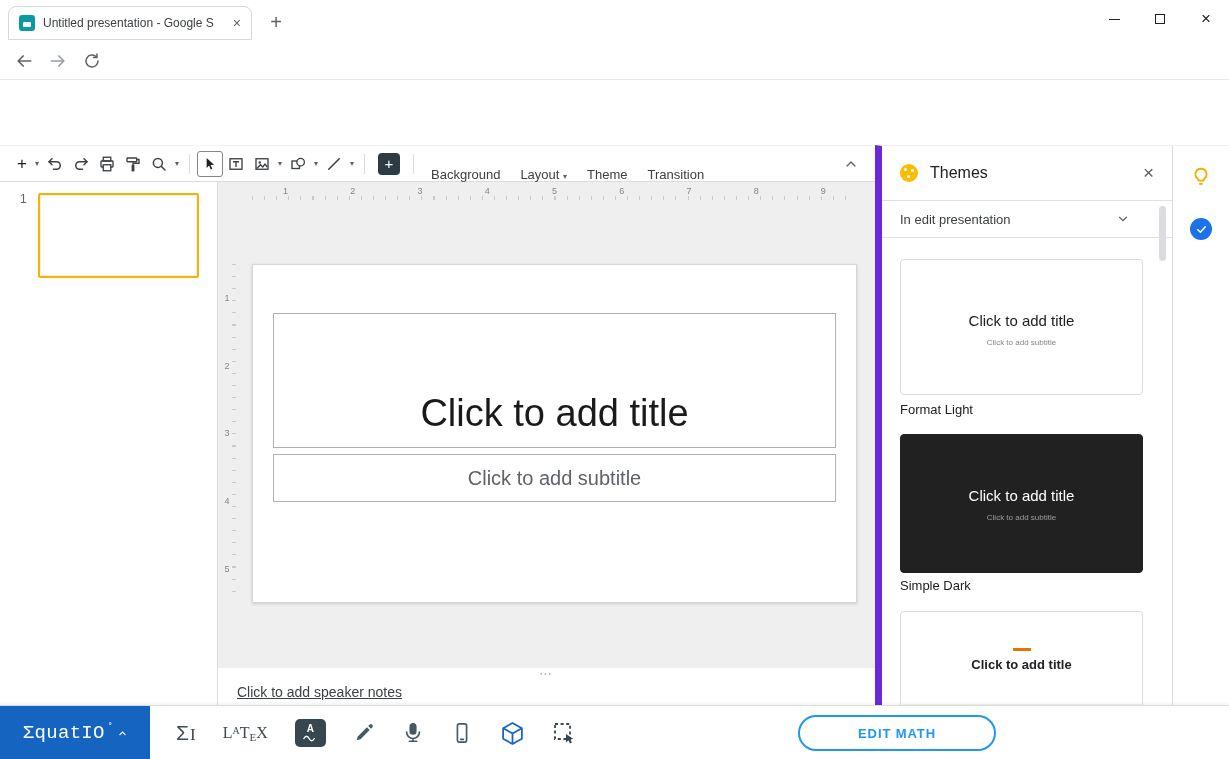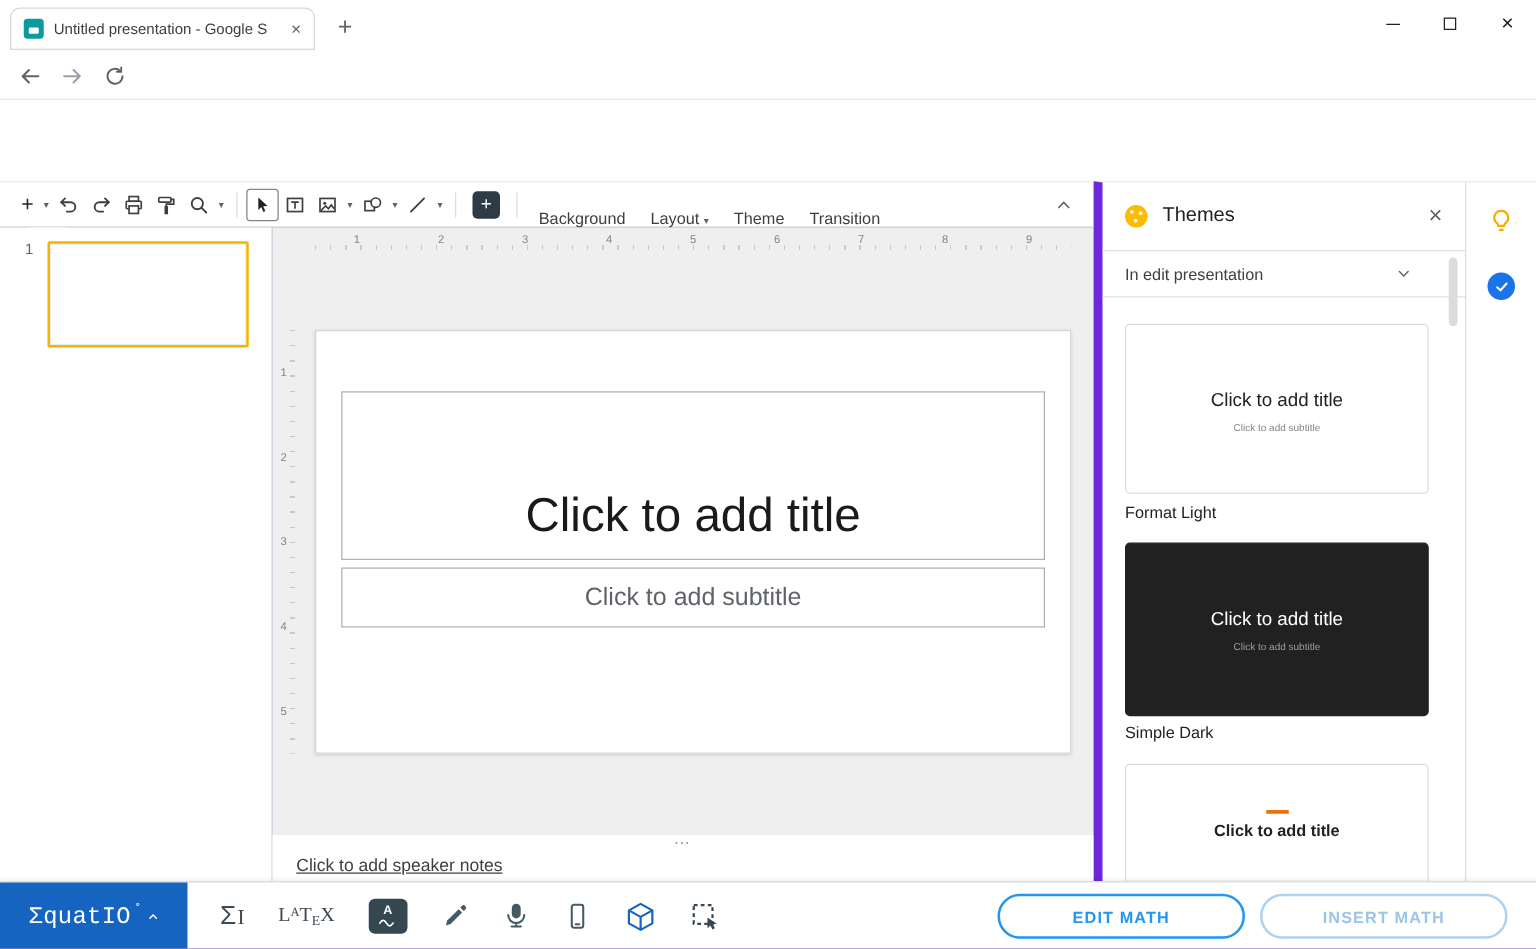--- a/index.html
+++ b/index.html
@@ -1,17 +1,17 @@
 <!DOCTYPE html>
 <html><head>
 <meta charset="utf-8">
 <style>
   * { box-sizing: border-box; margin: 0; padding: 0; }
   body { font-family: "Liberation Sans", sans-serif; background:#fff; }
-  .screen { position:relative; width:1229px; height:759px; background:#4c1d95; overflow:hidden; }
+  .screen { position:relative; width:1229px; height:759px; background:#22c55e; overflow:hidden; }
   svg { display:block; }
   .ic { display:flex; align-items:center; justify-content:center; }
 
   
   .titlebar { position:absolute; top:0; left:0; width:1229px; height:40px; background:#fff; }
   .tab { position:absolute; left:8px; top:6px; width:244px; height:34px; background:#fff;
          border:1px solid #d5d8dc; border-radius:8px 8px 0 0; display:flex; align-items:center;
          padding:0 10px; gap:8px; }
   .favicon { width:16px; height:16px; border-radius:3px; background:#0a9a9f; position:relative; flex:none; }
   .favicon::after { content:""; position:absolute; left:4px; top:7px; width:8px; height:5px; background:#fff; border-radius:1px; }
@@ -483,16 +483,15 @@
           </svg>
       </div>
       <div class="ic">
         <svg width="24" height="24" viewBox="0 0 24 24">
             <rect x="3" y="3" width="15" height="15" fill="none" stroke="#37474f" stroke-width="1.8" stroke-dasharray="3 2.6"></rect>
             <path d="M14 13 v8.5 l2.4-2.2 1.5 3.2 2-0.9 -1.5-3.2 3-0.4 z" fill="#37474f"></path>
           </svg>
       </div>
     </div>
     <div class="eq-btn eq-edit">EDIT MATH</div>
-    <div class="eq-btn eq-insert">INSERT MATH</div>
   </div>
 
 </div>
 
 </body></html>

